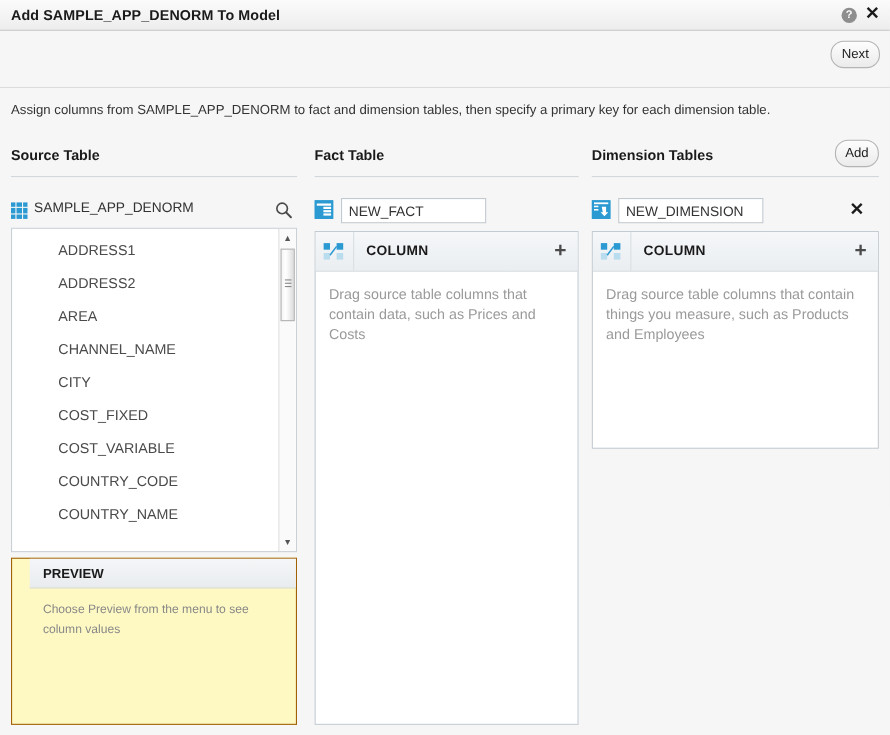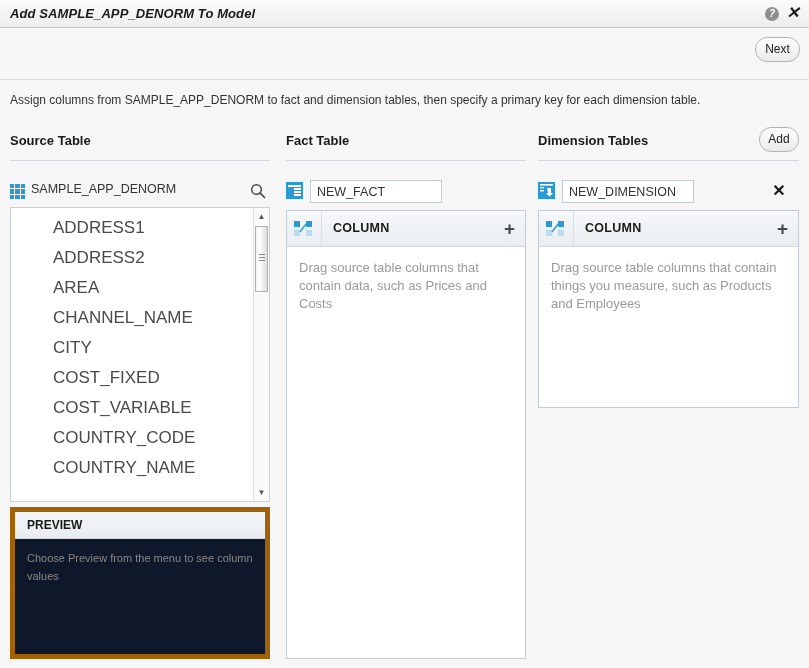--- a/index.html
+++ b/index.html
@@ -19,21 +19,20 @@
 
   
   .titlebar {
     position: absolute;
     left: 0; top: 0;
     width: 809px;
     height: 28px;
     background: linear-gradient(to bottom, #fbfbfb 0%, #ededed 100%);
     border-bottom: 1px solid #c8c8c8;
     box-sizing: border-box;
-    font-style: italic;
   }
   .titlebar-title {
     position: absolute;
     left: 10px; top: 6px;
     font-size: 13px;
     font-weight: bold;
     color: #1a1a1a;
     letter-spacing: 0.1px;
   }
   .help-icon {
@@ -170,21 +169,21 @@
   .col-list-inner {
     position: absolute;
     left: 0; top: 0;
     width: 242px;
     padding-top: 5px;
   }
   .col-item {
     height: 30px;
     line-height: 30px;
     padding-left: 42px;
-    font-size: 17px;
+    font-size: 13px;
     color: #4a4a4a;
     cursor: pointer;
     white-space: nowrap;
   }
 
   
   .scrollbar {
     position: absolute;
     right: 0; top: 0;
     width: 16px; height: 100%;
@@ -223,23 +222,24 @@
     height: 1px;
     margin-bottom: 2px;
     background: #888;
   }
 
   
   .preview {
     position: absolute;
     left: 10px; top: 507px;
     width: 260px; height: 152px;
-    background: #0f172a;
-    border: 5px solid #a16207;
-    box-sizing: border-box;
+    background: #fef9c3;
+    border: 1px solid #a16207;
+    box-sizing: border-box;
+    padding-left: 16px;
   }
   .preview-head {
     height: 27px;
     line-height: 27px;
     padding-left: 12px;
     background: linear-gradient(to bottom, #f4f6f8 0%, #e9ecef 100%);
     border-bottom: 1px solid #d3d9de;
     font-size: 12px;
     font-weight: bold;
     color: #1a1a1a;

